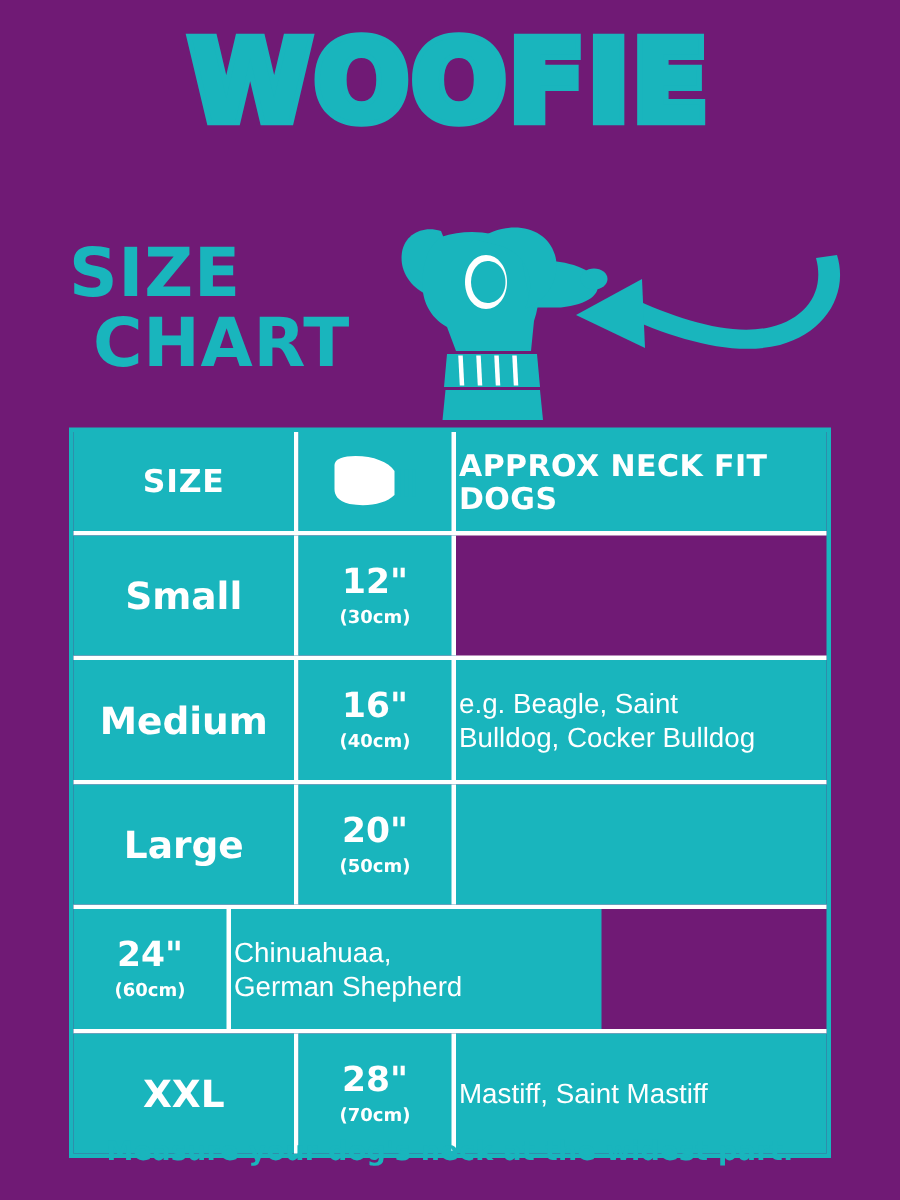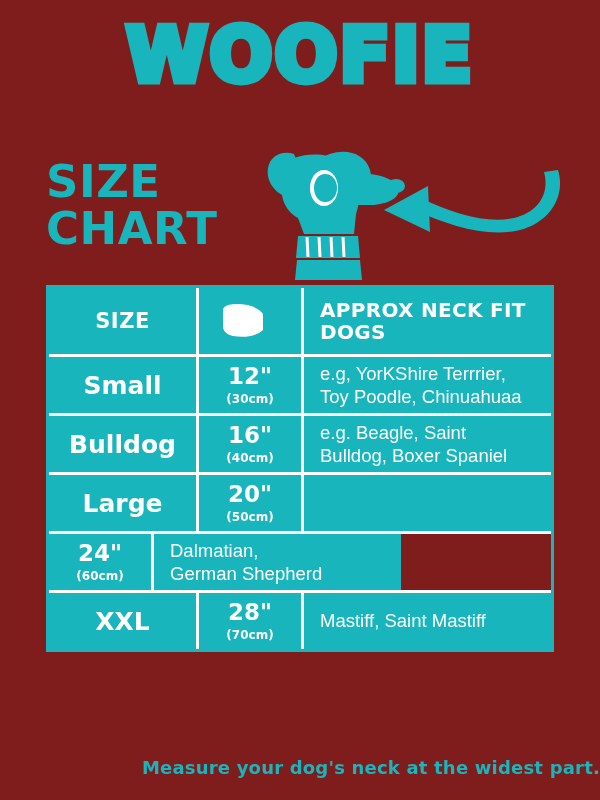--- a/index.html
+++ b/index.html
@@ -10,21 +10,21 @@
     width: 600px;
     height: 800px;
     background: #ffffff;
     font-family: "Liberation Sans", sans-serif;
     overflow: hidden;
   }
   .poster {
     position: relative;
     width: 600px;
     height: 800px;
-    background: #7f1d1d;
+    background: #701a75;
     box-sizing: border-box;
   }
 
   
   .brand {
     position: absolute;
     top: 18px;
     left: 0;
     width: 600px;
     text-align: center;
@@ -44,21 +44,21 @@
     top: 158px;
     left: 46px;
     width: 230px;
     color: #19b5bd;
     font-family: "DejaVu Sans", sans-serif;
     font-weight: bold;
     font-size: 45px;
     line-height: 1.05;
     letter-spacing: 0.5px;
   }
-  .title-block .l2 { display: block; }
+  .title-block .l2 { display: block; margin-left: 16px; }
 
   
   .dog-art {
     position: absolute;
     top: 148px;
     left: 198px;
     width: 370px;
     height: 145px;
   }
 
@@ -90,27 +90,27 @@
     align-items: center;
     border-right: 3px solid #ffffff;
   }
   .c-neck {
     width: 105px;
     align-items: center;
     border-right: 3px solid #ffffff;
   }
   .c-dogs {
     width: 247px;
-    padding-left: 16px;
+    padding-left: 2px;
     padding-right: 8px;
     align-items: flex-start;
   }
 
   .head .cell { height: 66px; }
-  .body-row .cell { height: 56px; }
+  .body-row .cell { height: 80px; }
 
   .head-size-text {
     font-family: "DejaVu Sans", sans-serif;
     font-weight: bold;
     font-size: 21px;
     letter-spacing: 0.5px;
   }
   .head-dogs-text {
     font-family: "DejaVu Sans", sans-serif;
     font-weight: bold;
@@ -146,21 +146,21 @@
     width: 62px;
     height: 34px;
   }
 
   
   .footer {
     position: absolute;
     top: 757px;
     left: 0;
     width: 600px;
-    text-align: right;
+    text-align: center;
     color: #19b5bd;
     font-family: "DejaVu Sans", sans-serif;
     font-weight: bold;
     font-size: 18px;
     letter-spacing: 0.2px;
   }
 </style>
 </head>
 <body>
 
@@ -227,37 +227,33 @@
     </div>
 
     <div class="row body-row">
       <div class="cell c-size">
         <span class="size-label">Small</span>
       </div>
       <div class="cell c-neck">
         <span class="neck-in">12"</span>
         <span class="neck-cm">(30cm)</span>
       </div>
-      <div class="cell c-dogs">
-        <span class="dogs-text ln">e.g, YorKShire Terrrier,</span>
-        <span class="dogs-text ln">Toy Poodle, Chinuahuaa</span>
-      </div>
-    </div>
-
-    <div class="row body-row">
-      <div class="cell c-size">
-        <span class="size-label">Bulldog</span>
+    </div>
+
+    <div class="row body-row">
+      <div class="cell c-size">
+        <span class="size-label">Medium</span>
       </div>
       <div class="cell c-neck">
         <span class="neck-in">16"</span>
         <span class="neck-cm">(40cm)</span>
       </div>
       <div class="cell c-dogs">
         <span class="dogs-text ln">e.g. Beagle, Saint</span>
-        <span class="dogs-text ln">Bulldog, Boxer Spaniel</span>
+        <span class="dogs-text ln">Bulldog, Cocker Bulldog</span>
       </div>
     </div>
 
     <div class="row body-row">
       <div class="cell c-size">
         <span class="size-label">Large</span>
       </div>
       <div class="cell c-neck">
         <span class="neck-in">20"</span>
         <span class="neck-cm">(50cm)</span>
@@ -265,21 +261,21 @@
       <div class="cell c-dogs">
       </div>
     </div>
 
     <div class="row body-row">
       <div class="cell c-neck">
         <span class="neck-in">24"</span>
         <span class="neck-cm">(60cm)</span>
       </div>
       <div class="cell c-dogs">
-        <span class="dogs-text ln">Dalmatian,</span>
+        <span class="dogs-text ln">Chinuahuaa,</span>
         <span class="dogs-text ln">German Shepherd</span>
       </div>
     </div>
 
     <div class="row body-row">
       <div class="cell c-size">
         <span class="size-label">XXL</span>
       </div>
       <div class="cell c-neck">
         <span class="neck-in">28"</span>

